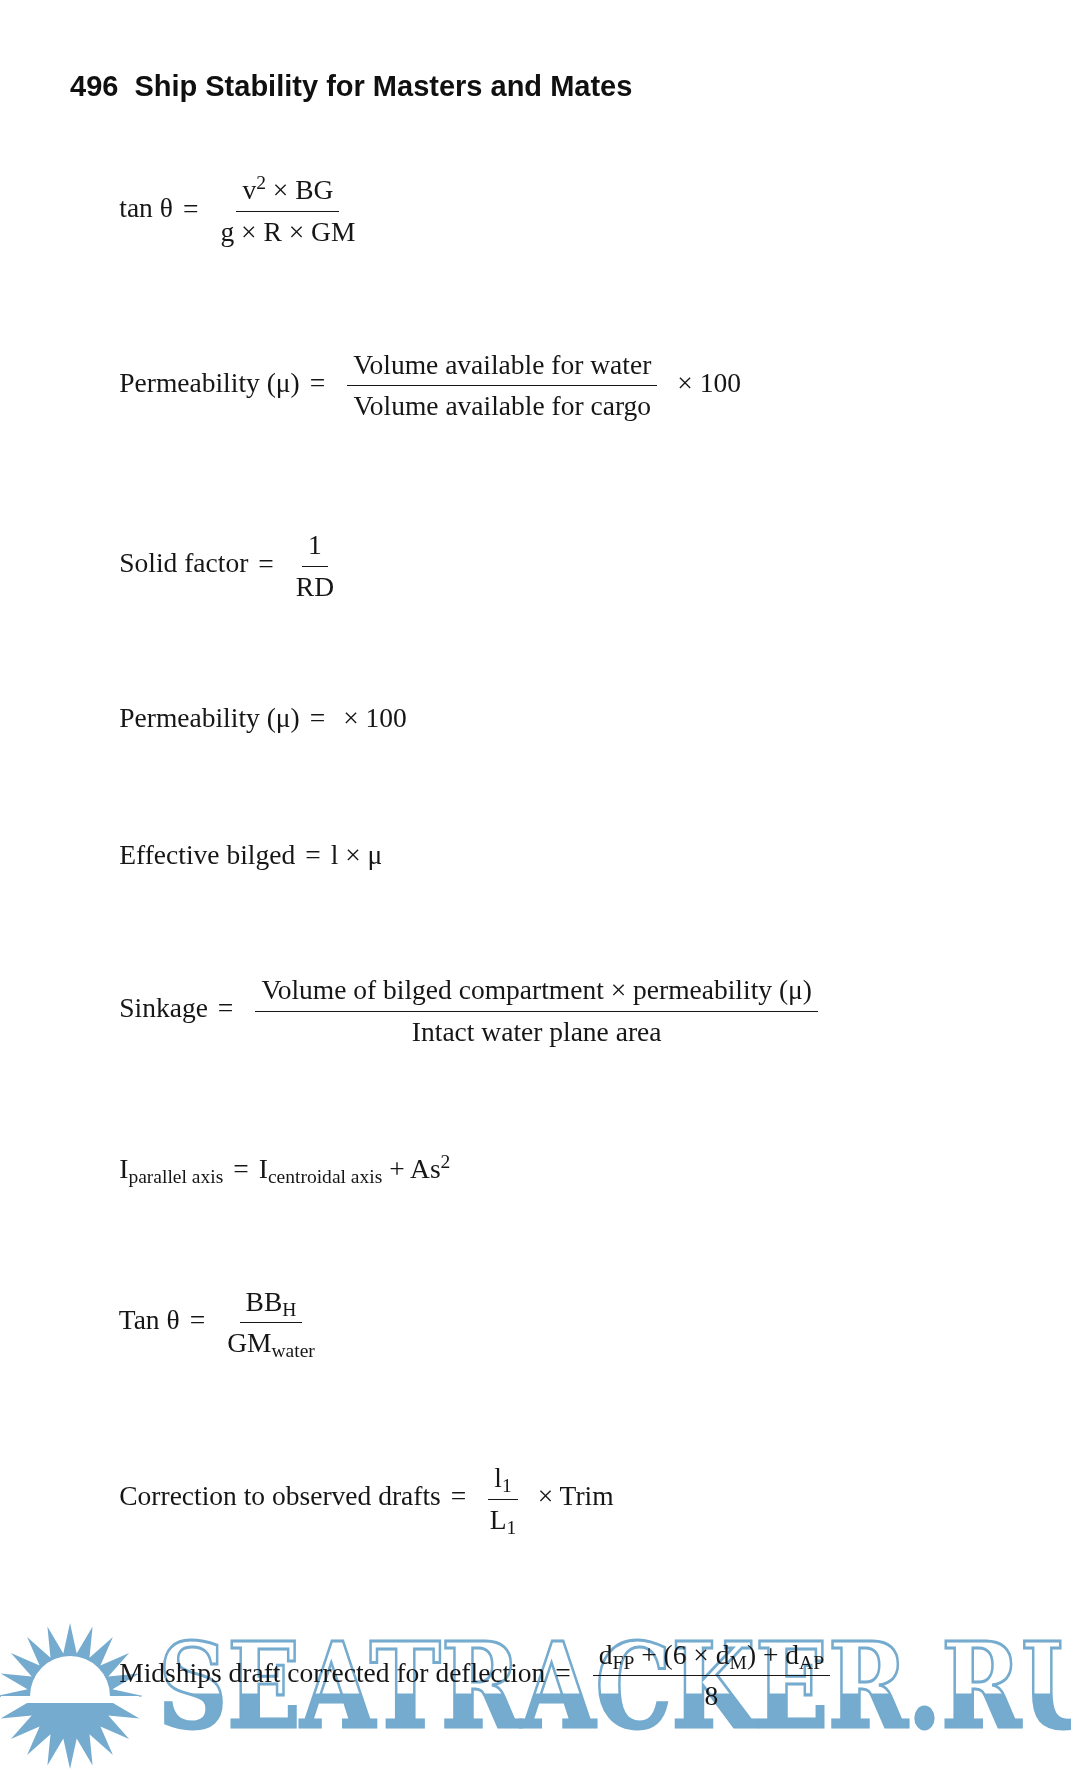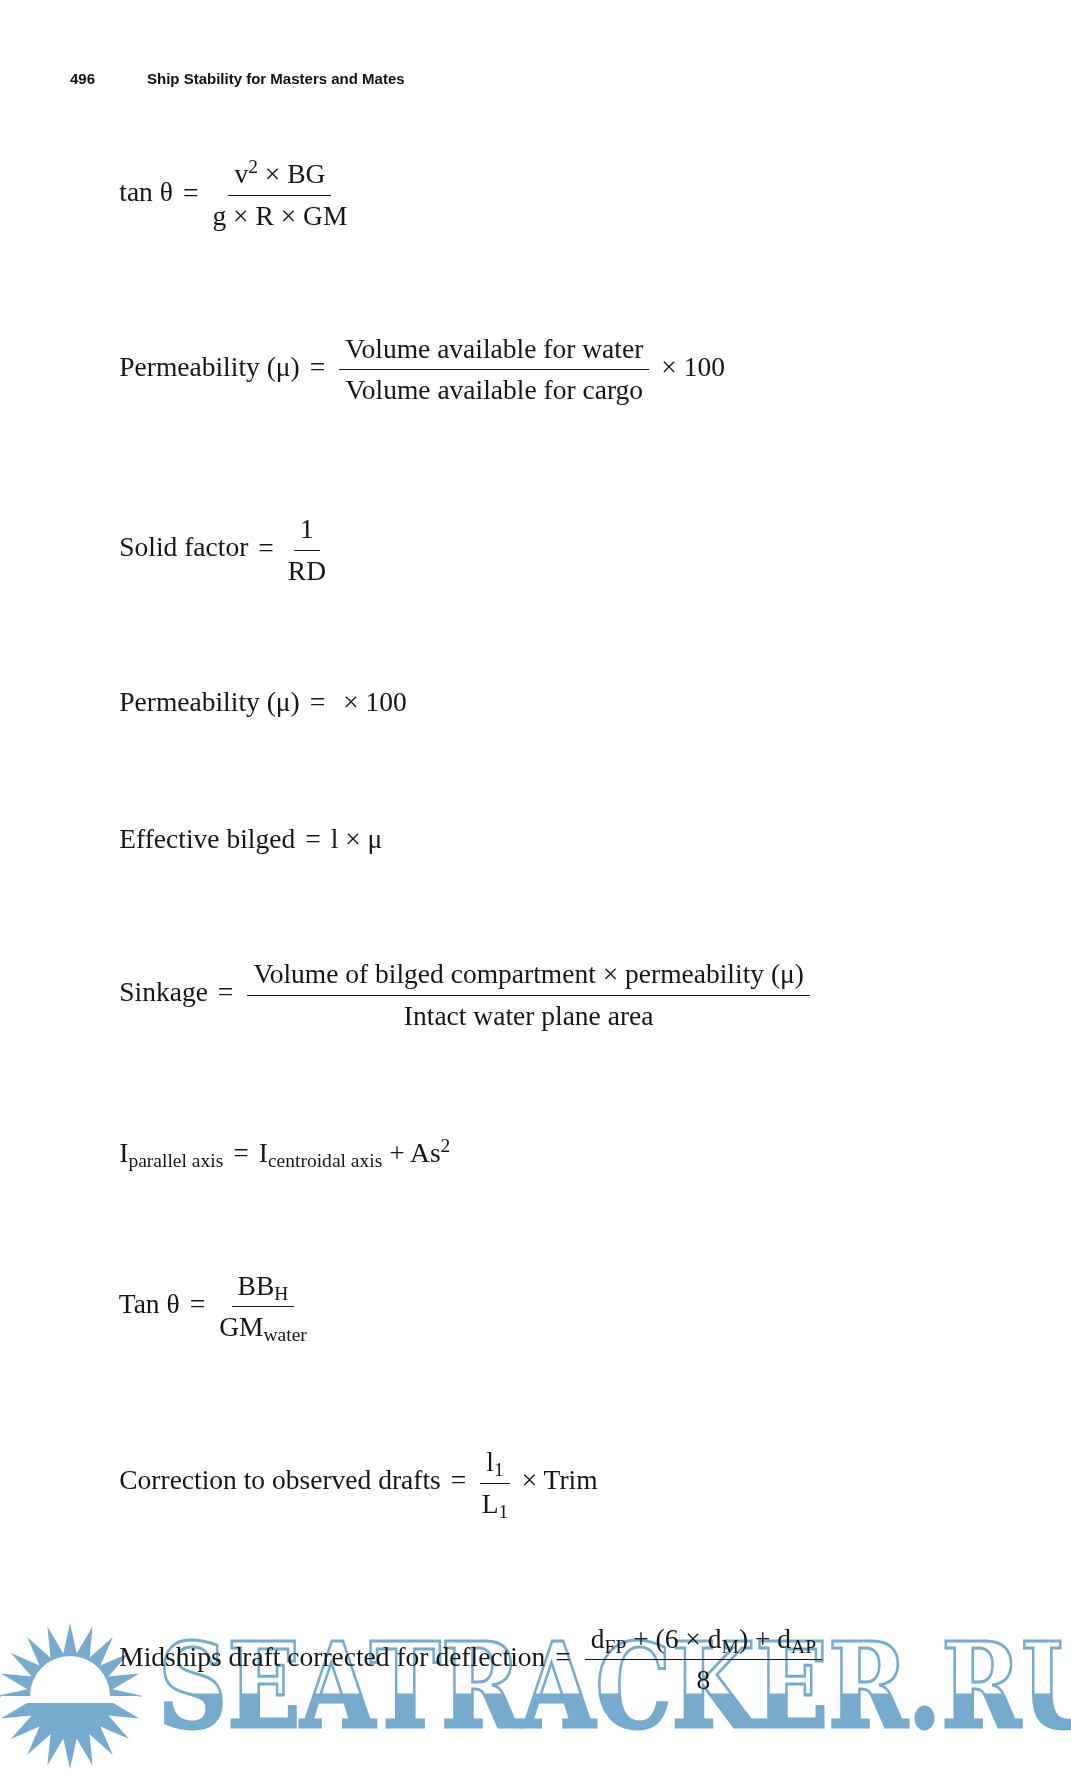--- a/index.html
+++ b/index.html
@@ -1,24 +1,24 @@
 <!DOCTYPE html>
 <html><head>
 <meta charset="utf-8">
 <style>
   html,body{margin:0;padding:0;background:#e8e8e8;}
   .page{position:relative;width:1071px;height:1780px;background:#ffffff;overflow:hidden;
         font-family:"Liberation Serif",serif;color:#161616;margin:0 auto;}
   .content{position:relative;z-index:2;}
   .hdr{margin:70px 0 0 70px;font-family:"Liberation Sans",sans-serif;font-weight:bold;
-       font-size:15px;color:#101010;display:flex;gap:52px;white-space:pre;}
+       font-size:29px;color:#101010;display:flex;gap:16px;white-space:pre;}
   .fml{margin-left:78px;font-size:27.5px;white-space:pre;line-height:1.25;}
   .eq{padding:0 10px;}
   .frac{display:inline-flex;flex-direction:column;align-items:center;text-align:center;
-        vertical-align:middle;margin:0 4px;}
+        vertical-align:middle;margin:0 12px;}
   .frac .num{padding:0 6px 3px;border-bottom:1.7px solid #161616;}
   .frac .den{padding-top:3px;}
   .suffix{padding-left:8px;}
   sub.s{font-size:71%;line-height:0;vertical-align:-0.24em;text-align:center;}
   sup.p{font-size:71%;line-height:0;vertical-align:0.5em;}
   .f1{margin-top:36px}.f2{margin-top:30px}.f3{margin-top:36px}.f4{margin-top:28px}
   .f5{margin-top:34px}.f6{margin-top:32px}.f7{margin-top:34px}.f8{margin-top:30px}
   .f9{margin-top:32px}.f10{margin-top:32px}
   
   .watermark{position:absolute;left:0;top:1600px;width:933px;height:180px;z-index:1;--wm:#74abce;}

